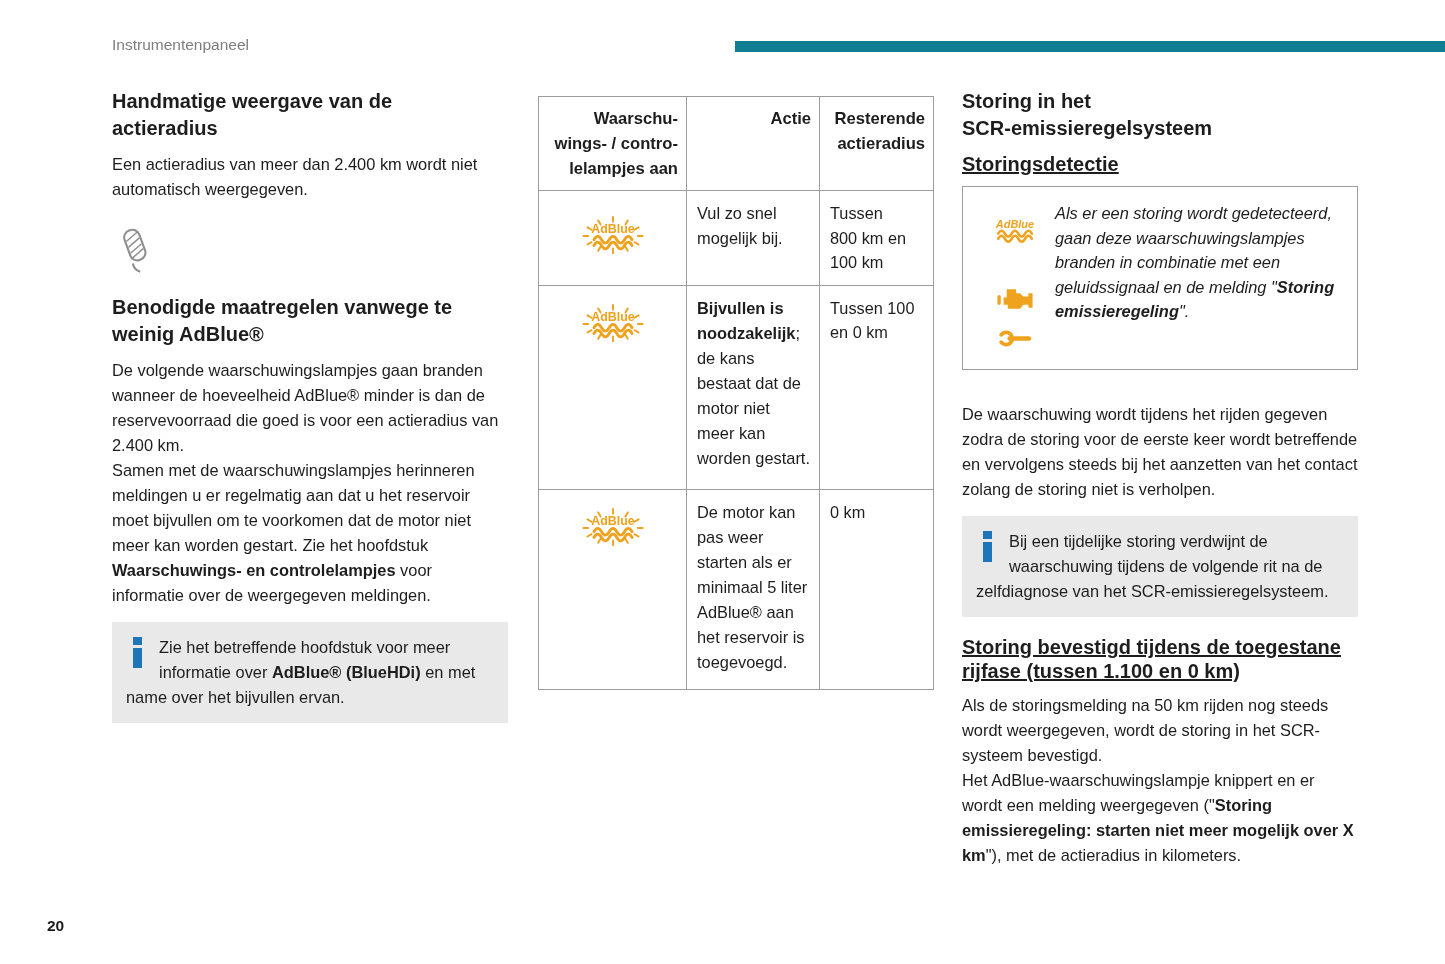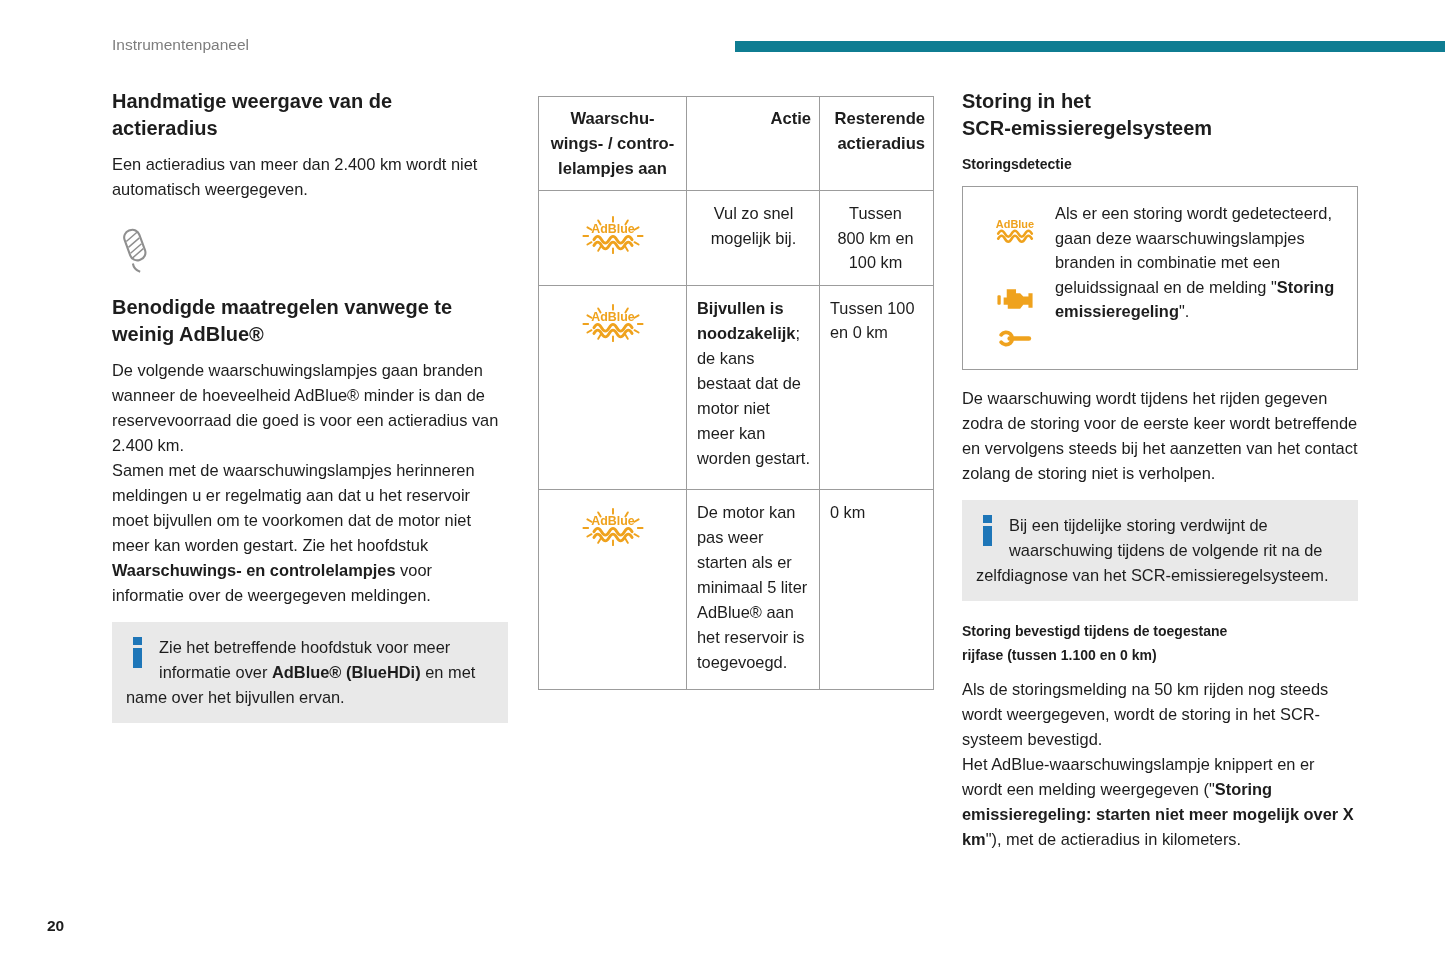--- a/index.html
+++ b/index.html
@@ -10,46 +10,46 @@
   .header-label { position:absolute; left:112px; top:36px; font-size:15.5px; color:var(--header-gray,#7d7d7d); }
   .accent-bar { position:absolute; left:735px; top:41px; width:710px; height:11px; background:var(--accent-teal,#0f7d92); }
   .page-number { position:absolute; left:47px; top:917px; font-size:15.5px; font-weight:bold; }
 
   .col { position:absolute; top:88px; }
   .col-left  { left:112px; width:396px; }
   .col-mid   { left:538px; top:96px; width:395px; }
   .col-right { left:962px; width:396px; }
 
   h2 { font-size:20px; line-height:27px; margin-bottom:10px; font-weight:bold; }
-  h3 { font-size:14px; line-height:24px; margin-bottom:10px; font-weight:bold; }
+  h3 { font-size:20px; line-height:24px; margin-bottom:10px; font-weight:bold;text-decoration:underline; }
   .pre { white-space:pre-line; }
   p, .rich { font-size:16.4px; line-height:25px; }
   .b { font-weight:700; }
   .mb8 { margin-bottom:24px; } .mb14 { margin-bottom:14px; } .mt16 { margin-top:16px; }
 
   .stalk-wrap { margin:8px 0 4px 6px; height:52px; }
   .arrow-line { margin-bottom:4px; }
   .arrow-line .marker { margin-right:7px; font-size:14px; }
 
   .infobox { background:var(--infobox-gray,#e9e9e9); padding:13px 14px; font-size:16.4px; line-height:25px; }
   .info-i { float:left; width:9px; margin:2px 17px 2px 7px; }
   .info-i .dot  { display:block; width:9px; height:8px;  background:var(--info-blue,#1e76b8); margin-bottom:3px; }
   .info-i .stem { display:block; width:9px; height:20px; background:var(--info-blue,#1e76b8); }
 
   table { border-collapse:collapse; width:395px; table-layout:fixed; }
   th, td { border:1px solid var(--border-gray,#9c9c9c); }
   th { font-size:16.6px; font-weight:bold; padding:9px 8px; vertical-align:top; text-align:right; line-height:25px; }
-  th.center { text-align:center; }
+  th.center { }
   td { font-size:16.3px; line-height:24.5px; padding:10px 9px 10px 10px; vertical-align:top; }
   td.range { padding-right:12px; }
   td.icon-cell { text-align:center; vertical-align:middle; }
   td.icon-cell.top { vertical-align:top; padding-top:16px; }
-  tr.hrow { height:89px; } tr.r1 { height:82px; } tr.r2 { height:83px;text-align:center; } tr.r3 { height:204px; } tr.r4 { height:200px; }
-
-  .warnbox { border:1px solid var(--border-gray,#9c9c9c); padding:14px 0 14px 12px; display:flex; min-height:184px; margin-bottom:16px; }
+  tr.hrow { height:89px; } tr.r1 { height:82px; } tr.r2 { height:83px; } tr.r3 { height:204px; } tr.r4 { height:200px; }
+
+  .warnbox { border:1px solid var(--border-gray,#9c9c9c); padding:14px 0 14px 12px; display:flex; min-height:184px; margin-bottom:32px;font-style:italic; }
   .warnbox-icons { width:80px; flex-shrink:0; display:flex; flex-direction:column; align-items:center; padding-top:10px; }
   .warnbox-icons .engine { margin-top:32px; }
   .warnbox-icons .wrench { margin-top:10px; }
   .warnbox-text { flex:1; font-size:16.4px; line-height:24.5px; padding-right:4px; }
 
   .defs-holder { position:absolute; width:0; height:0; overflow:hidden; }
 </style>
 </head>
 <body>
 

